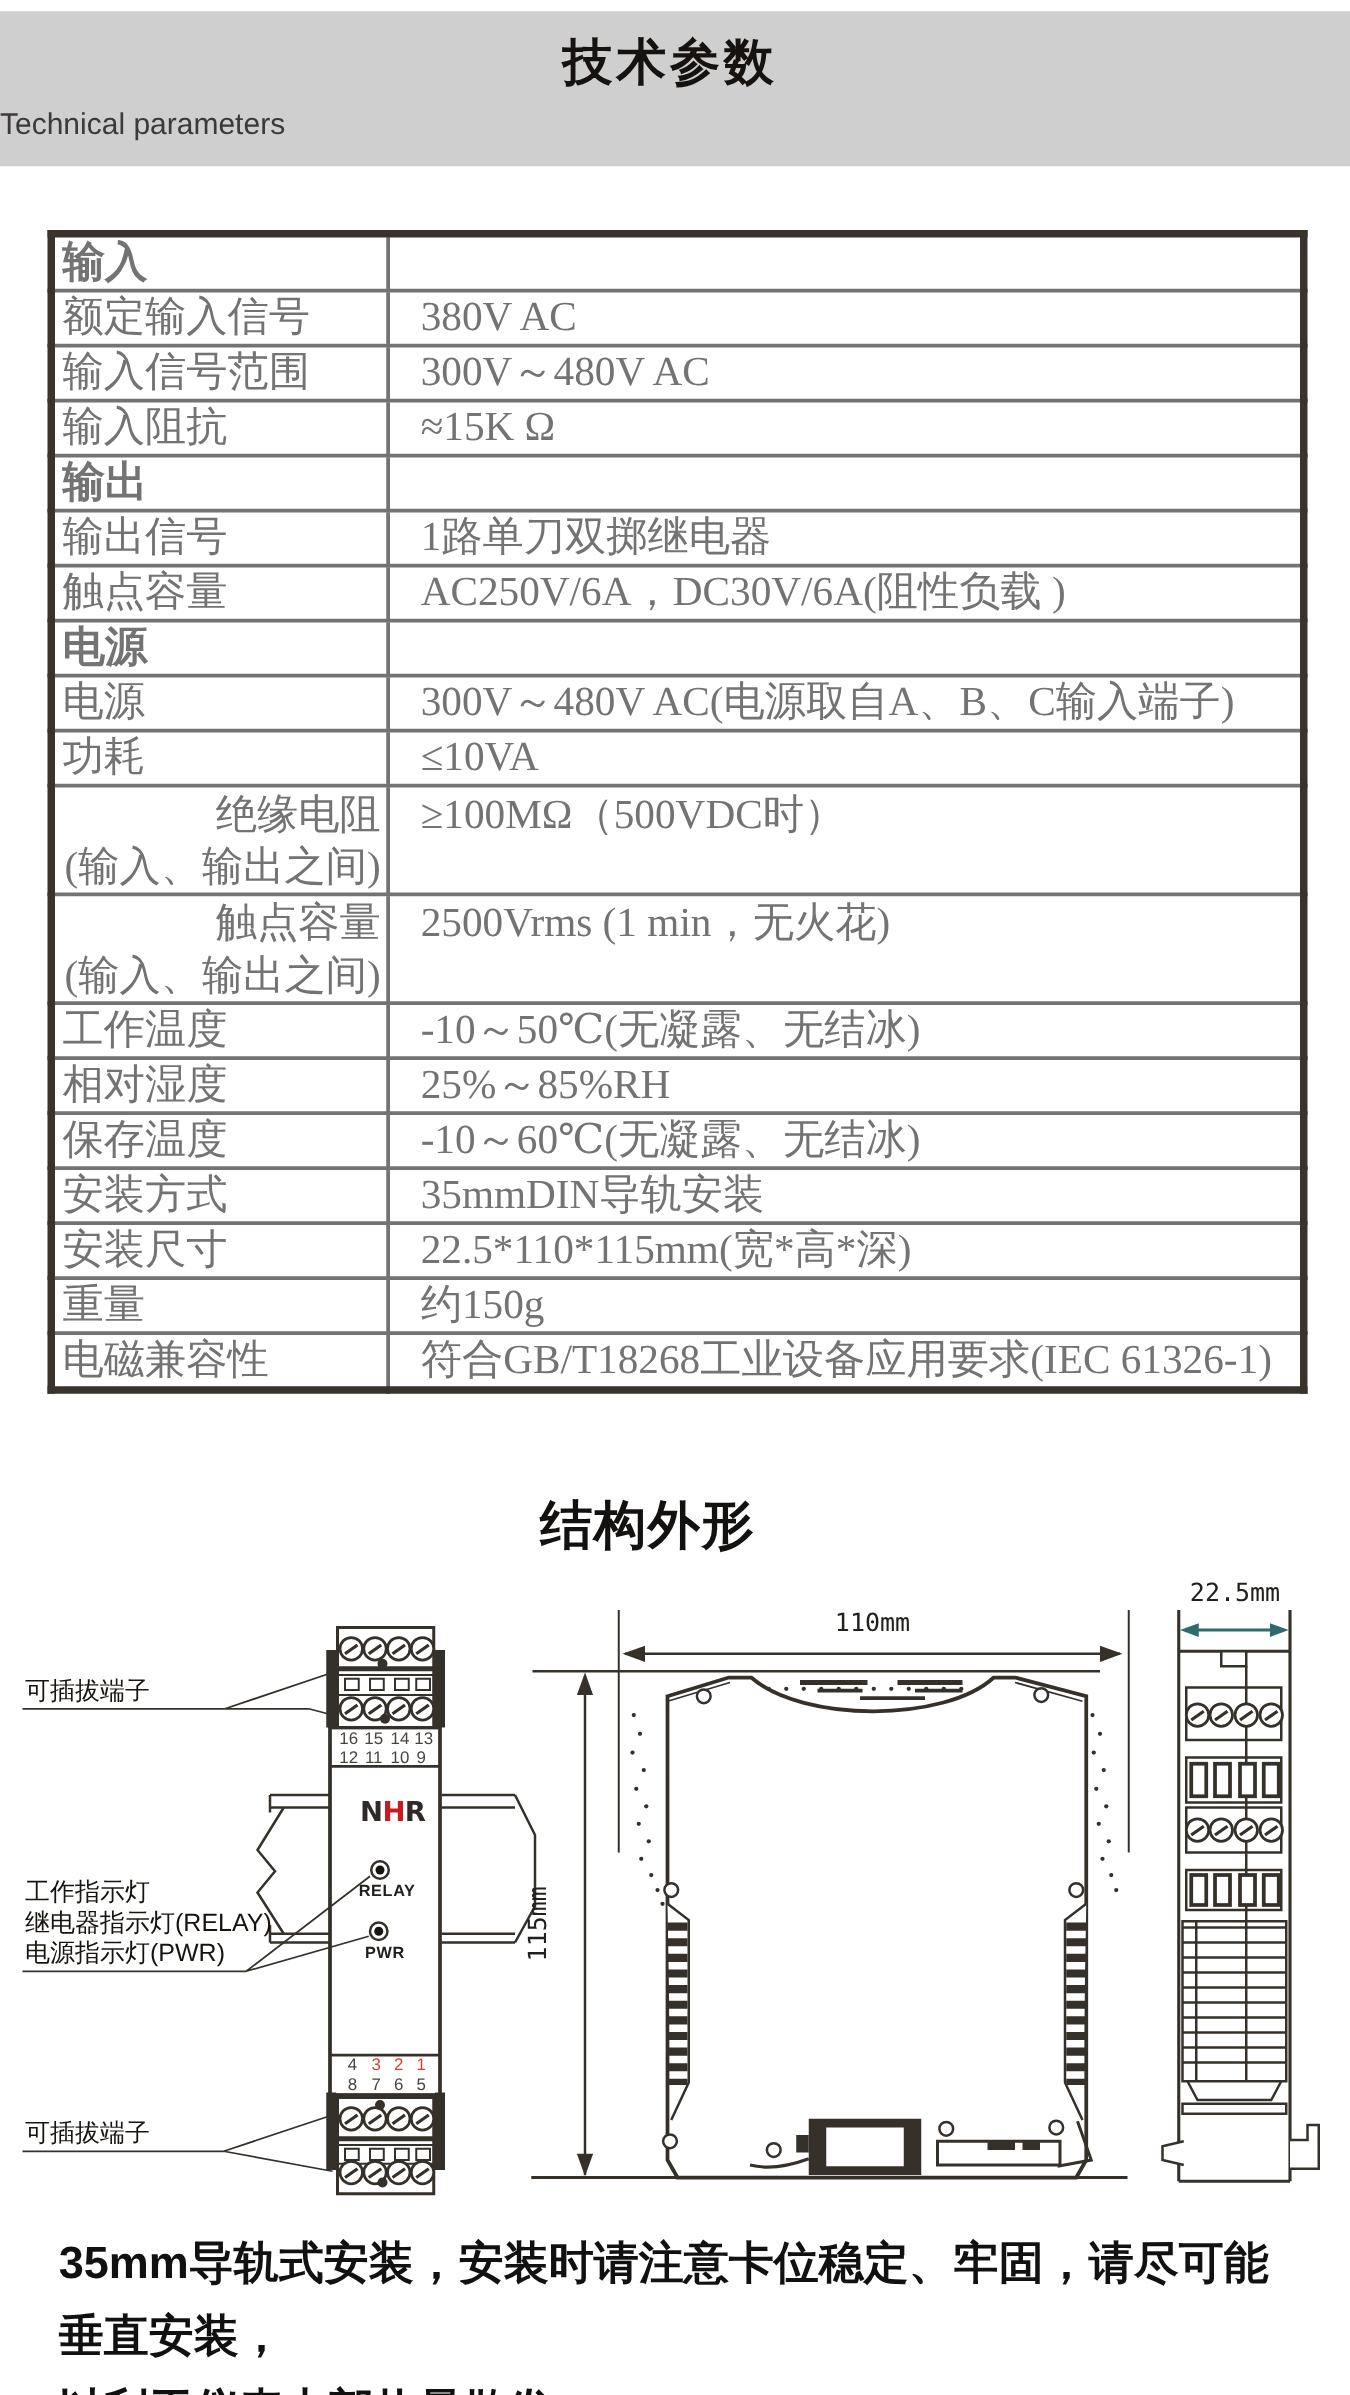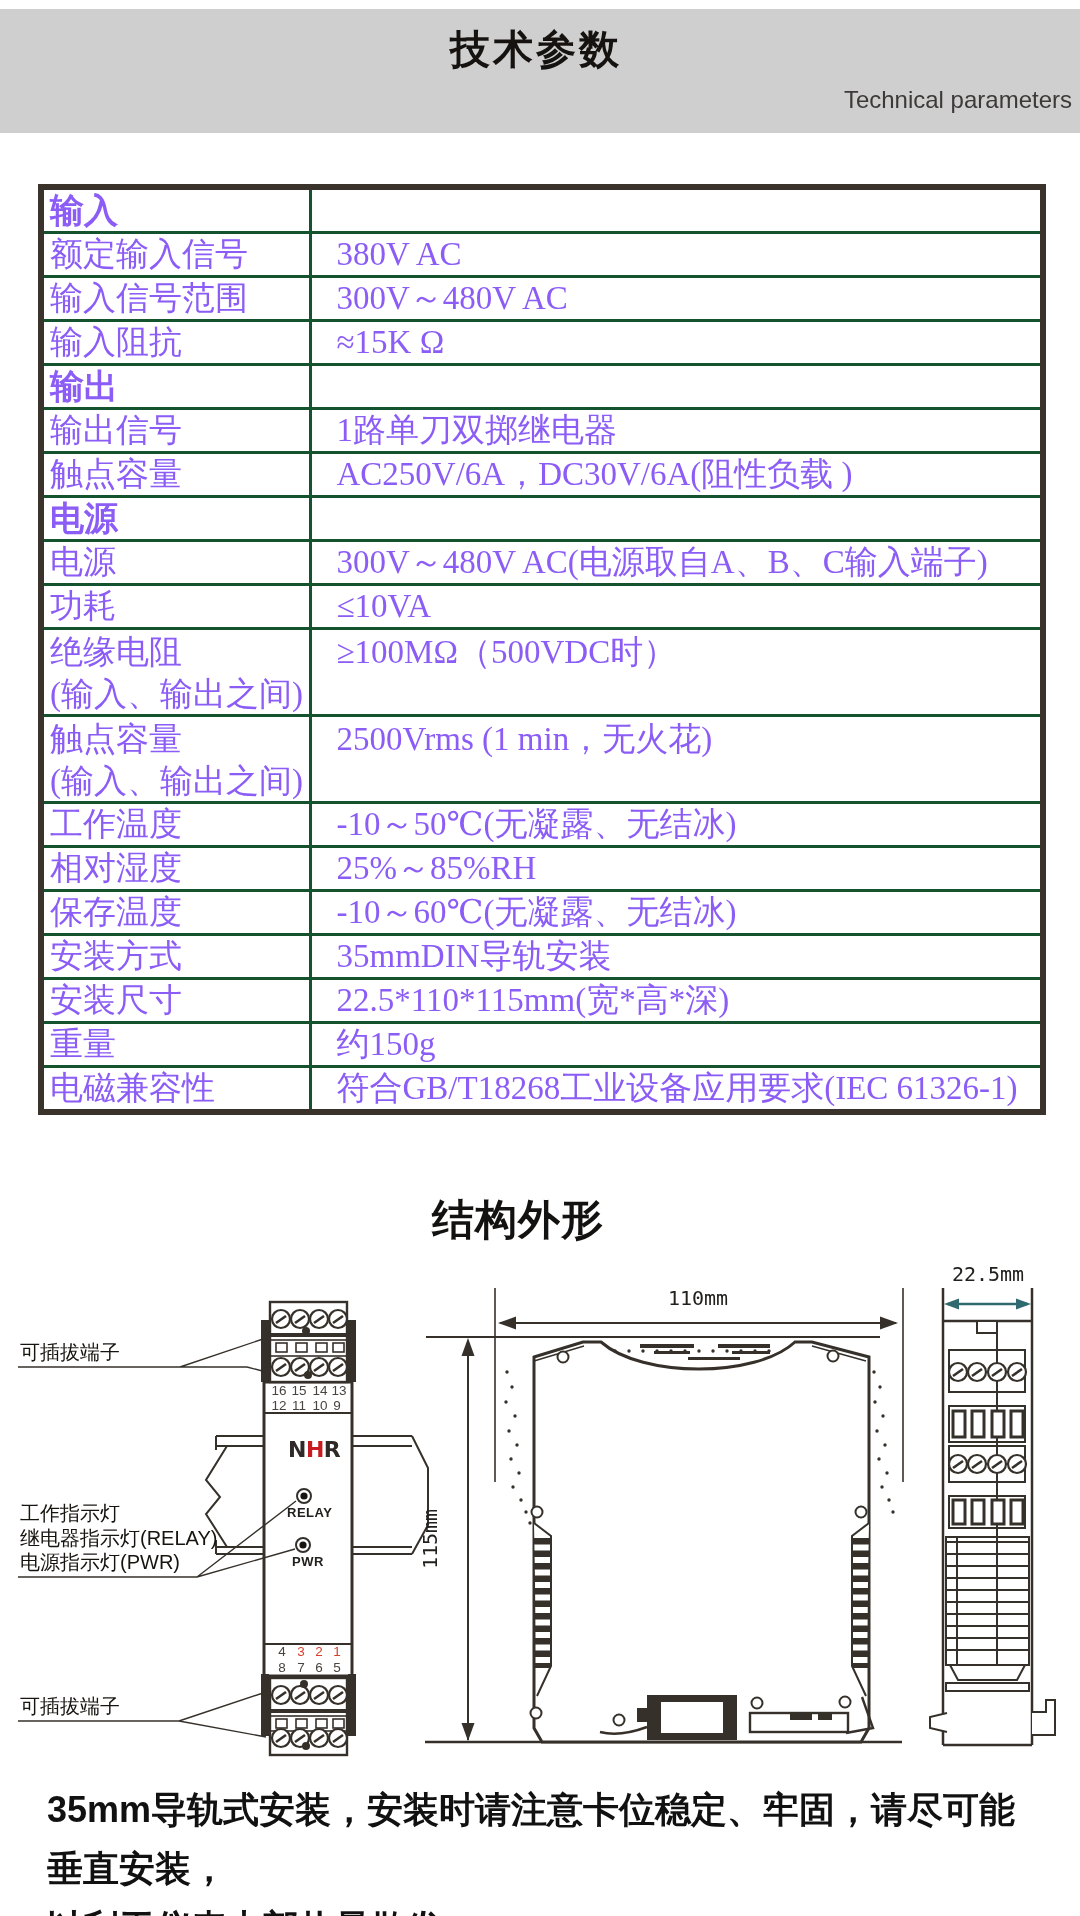--- a/index.html
+++ b/index.html
@@ -4,33 +4,33 @@
 <style>
   html,body{margin:0;padding:0;}
   body{
     width:1080px;height:1916px;position:relative;background:#ffffff;
     font-family:"Liberation Sans",sans-serif;overflow:hidden;
   }
   
   .band{position:absolute;left:0;top:9px;width:1080px;height:124px;background:#d0cfcf;}
   .title{position:absolute;left:0;top:22px;width:1072px;text-align:center;
          font-size:40px;font-weight:bold;color:#151210;letter-spacing:3px;}
-  .subtitle{position:absolute;left:0;top:86px;width:1072px;text-align:right;
+  .subtitle{position:absolute;left:0;top:86px;width:1072px;text-align:left;
          font-size:24px;color:#3c3a38;}
   
   table.spec{position:absolute;left:38px;top:184px;width:1008px;border-collapse:collapse;
          table-layout:fixed;font-family:"Liberation Serif","DejaVu Serif",serif;
          border:6px solid #39332c;}
-  .spec td{border:3px solid #14532d;font-size:33px;color:#8b5cf6;
+  .spec td{border:3px solid #737373;font-size:33px;color:#737373;
          padding:0 4px 0 6px;height:41px;line-height:1.05;overflow:hidden;white-space:nowrap;}
   .spec td.v{padding-left:25px;}
   .spec tr.sec td.l{font-weight:bold;font-size:34px;}
   .spec tr.dbl td{height:84px;vertical-align:top;}
   .spec tr.dbl td.v{line-height:44px;}
-  .spec tr.dbl td.l div{height:42px;line-height:44px;}
+  .spec tr.dbl td.l div{height:42px;line-height:44px;text-align:right;}
   
   .sect-head{position:absolute;left:398px;top:1192px;width:240px;text-align:center;
          font-size:42px;font-weight:bold;color:#141210;letter-spacing:1px;}
   svg.draw{position:absolute;left:0;top:1250px;}
   .s{stroke:#36302a;fill:none;}
   .fl{fill:#36302a;stroke:none;}
   .wh{fill:#ffffff;}
   .teal{stroke:#2f6a6e;}
   .tealf{fill:#2f6a6e;stroke:none;}
   text{fill:#22201d;}

